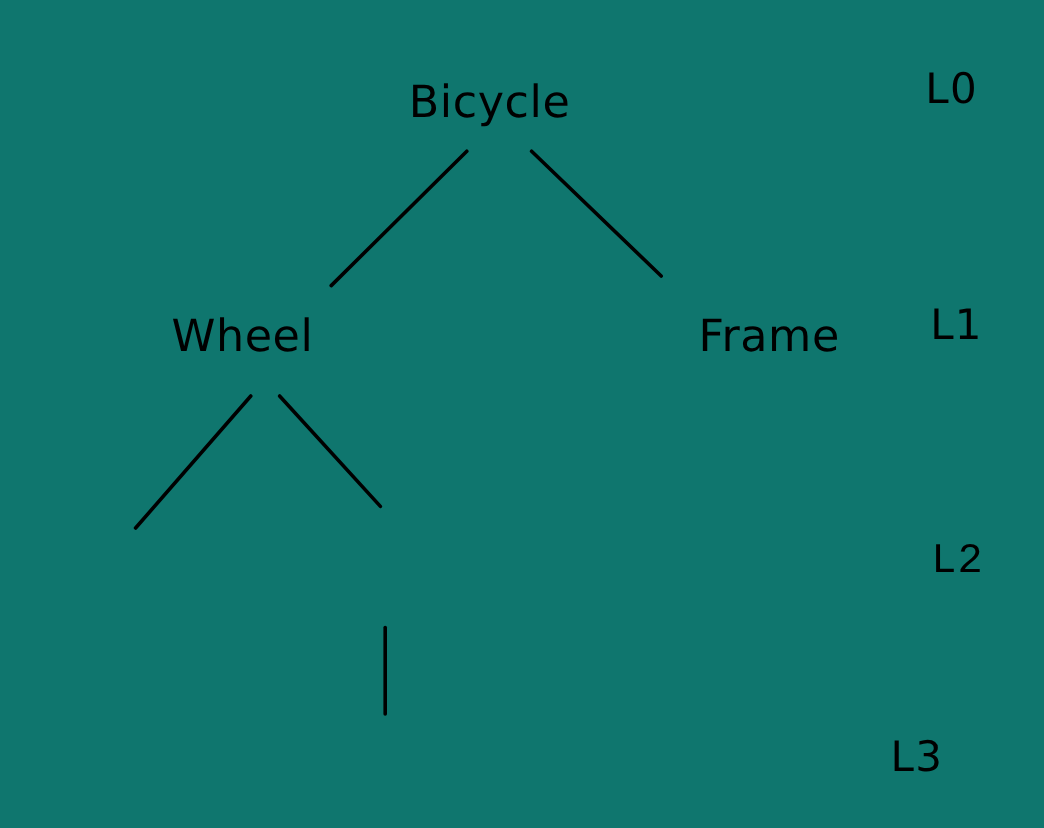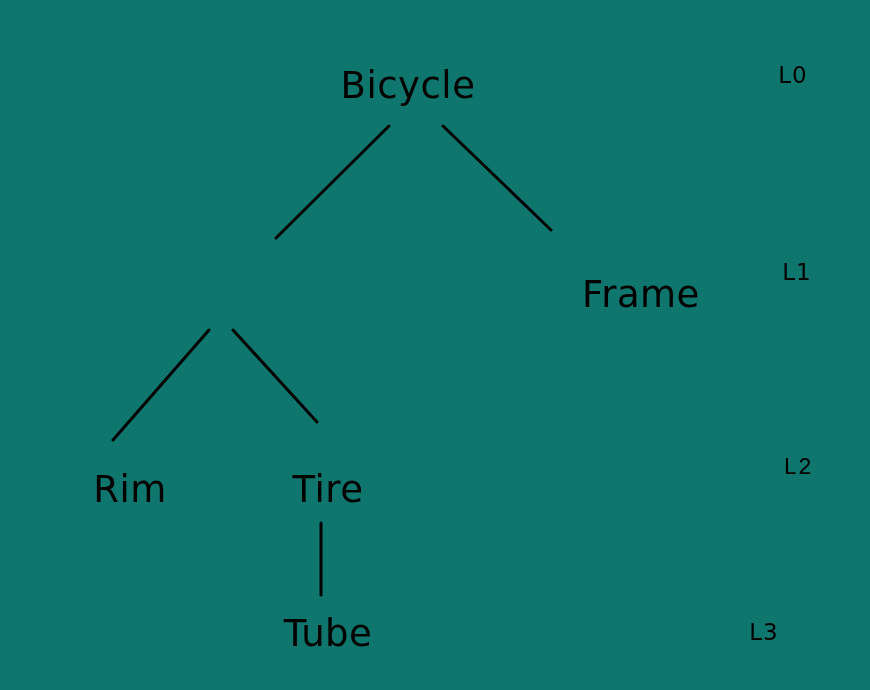--- a/index.html
+++ b/index.html
@@ -31,44 +31,42 @@
     font-weight: 400;
     letter-spacing: 0.5px;
     transform: translate(-50%, -50%);
     line-height: 1;
   }
   .level-label {
     position: absolute;
     color: #000000;
     white-space: nowrap;
     font-family: "DejaVu Sans", sans-serif;
-    font-size: 23px;
+    font-size: 35px;
     font-weight: 400;
     letter-spacing: 1px;
     transform: translate(-50%, -50%);
     line-height: 1;
   }
 </style>
 </head>
 <body>
 
 <div id="canvas">
 
   <svg id="edge-layer" viewBox="0 0 870 690">
     <line stroke="#000000" stroke-width="3" stroke-linecap="round" x1="389" y1="126" x2="276" y2="238"></line>
     <line stroke="#000000" stroke-width="3" stroke-linecap="round" x1="443" y1="126" x2="551" y2="230"></line>
     <line stroke="#000000" stroke-width="3" stroke-linecap="round" x1="209" y1="330" x2="113" y2="440"></line>
     <line stroke="#000000" stroke-width="3" stroke-linecap="round" x1="233" y1="330" x2="317" y2="422"></line>
     <line stroke="#000000" stroke-width="3" stroke-linecap="round" x1="321" y1="523" x2="321" y2="595"></line>
   </svg>
 
   <div class="node-label" style="left: 408px; top: 85px;">Bicycle</div>
-  <div class="node-label" style="left: 641px; top: 280px; margin-top: 14px;">Frame</div>
-  <div class="node-label" style="left: 130px; top: 489px;">Rim</div>
-  <div class="node-label" style="left: 328px; top: 489px;">Tire</div>
-  <div class="node-label" style="left: 328px; top: 633px;">Tube</div>
+  <div class="node-label" style="left: 202px; top: 280px;">Wheel</div>
+  <div class="node-label" style="left: 641px; top: 280px;">Frame</div>
 
   <div class="level-label" style="left: 793px; top: 75px;">L0</div>
   <div class="level-label" style="left: 797px; top: 272px;">L1</div>
   <div class="level-label" style="left: 798px; top: 468px; font-family: Liberation Mono, monospace;">L2</div>
   <div class="level-label" style="left: 764px; top: 632px;">L3</div>
 
 </div>
 
 </body></html>

